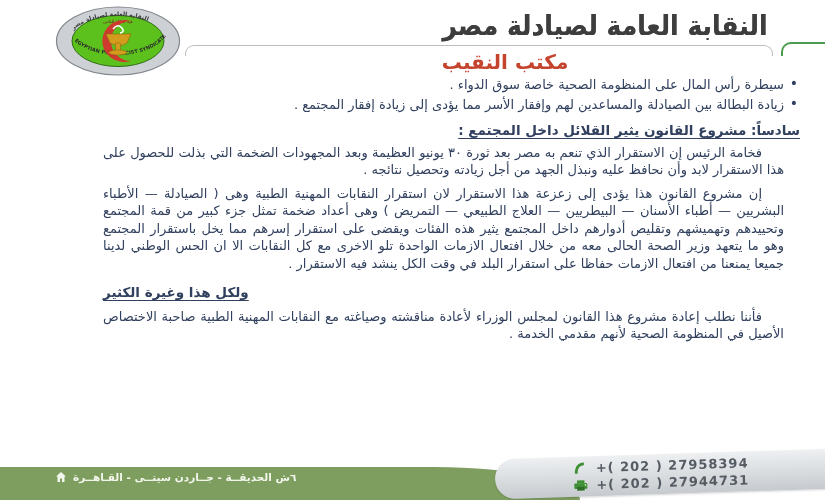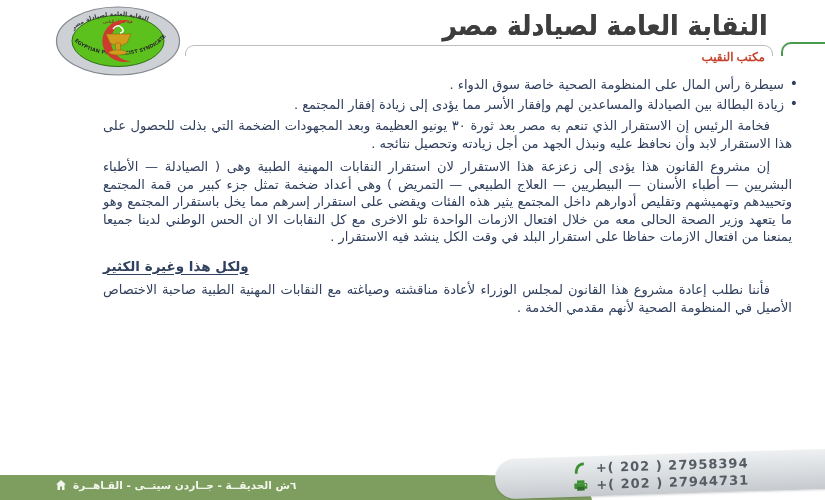--- a/index.html
+++ b/index.html
@@ -19,44 +19,44 @@
     position:absolute;left:185px;right:52px;top:45px;height:10px;
     border:1px solid #b9bdc2;border-bottom:none;border-radius:9px 9px 0 0;
     background:transparent;
   }
   .rule-green{
     position:absolute;right:0;top:42px;width:42px;height:12px;
     border-top:2px solid #4a9b4e;border-left:2px solid #4a9b4e;
     border-top-left-radius:10px;
   }
   .office-title{
-    position:absolute;top:50px;left:245px;right:60px;text-align:right;
-    direction:rtl;color:#c4442e;font-weight:bold;font-size:12px;font-family:Liberation Serif, serif;
+    position:absolute;top:50px;left:245px;right:60px;text-align:center;
+    direction:rtl;color:#c4442e;font-weight:bold;font-size:20px;
   }
   
   .doc-body{
     position:absolute;left:103px;right:25px;top:76px;
     direction:rtl;text-align:justify;color:#31405e;
     font-size:13px;line-height:17.5px;
   }
   .bullet{position:relative;padding-right:16px;margin-bottom:2px;}
   .bullet::before{content:"•";position:absolute;right:2px;top:-1px;font-size:14px;}
   .sec-heading{
     margin:9px 0 4px 0;font-weight:bold;font-size:13.5px;
     text-decoration:underline;text-underline-offset:3px;
   }
-  .para{margin:4px 8px 6px 0;text-indent:22px;}
+  .para{margin:4px 16px 6px 0;text-indent:22px;}
   .sub-heading{
     margin:12px 0 6px 0;font-weight:bold;font-size:13.5px;text-align:left;
     text-decoration:underline;text-underline-offset:3px;
   }
   
   .footer-green{
-    position:absolute;left:0;bottom:0;width:580px;height:25px;
-    background:#7e9e60;border-top-right-radius:150px 34px;padding-left:12px;
+    position:absolute;left:0;bottom:0;width:580px;height:33px;
+    background:#7e9e60;border-top-right-radius:150px 34px;
   }
   .footer-lines{
     position:absolute;left:55px;top:2px;width:340px;color:#f3f6ec;
     font-size:10.5px;font-weight:bold;
   }
   .f-row{display:flex;align-items:center;gap:6px;height:15px;}
   .f-row .ar{direction:rtl;}
   .f-ico{width:12px;height:12px;flex:0 0 auto;display:inline-block;}
   .phone-bar{
     position:absolute;right:-8px;bottom:6px;width:338px;height:40px;
@@ -104,20 +104,21 @@
 
   <div class="rule-gray"></div>
   <div class="rule-green"></div>
 
   <div class="office-title">مكتب النقيب</div>
 
   <div class="doc-body">
     <div class="bullet">سيطرة رأس المال على المنظومة الصحية خاصة سوق الدواء .</div>
     <div class="bullet">زيادة البطالة بين الصيادلة والمساعدين لهم وإفقار الأسر مما يؤدى إلى زيادة إفقار المجتمع .</div>
 
+    <div class="sec-heading">سادساً: مشروع القانون يثير القلائل داخل المجتمع :</div>
 
     <p class="para">فخامة الرئيس إن الاستقرار الذي تنعم به مصر بعد ثورة ٣٠ يونيو العظيمة وبعد المجهودات الضخمة التي بذلت للحصول على هذا الاستقرار لابد وأن نحافظ عليه ونبذل الجهد من أجل زيادته  وتحصيل نتائجه .</p>
     <p class="para">إن مشروع القانون هذا يؤدى إلى زعزعة هذا الاستقرار لان استقرار النقابات المهنية الطبية وهى ( الصيادلة — الأطباء البشريين — أطباء الأسنان — البيطريين — العلاج الطبيعي — التمريض ) وهى أعداد ضخمة تمثل جزء كبير من قمة المجتمع وتحييدهم وتهميشهم وتقليص أدوارهم داخل المجتمع يثير هذه الفئات ويقضى على استقرار إسرهم مما يخل باستقرار المجتمع وهو ما يتعهد وزير الصحة الحالى معه من خلال افتعال الازمات الواحدة تلو الاخرى مع كل النقابات الا ان الحس الوطني لدينا جميعا يمنعنا من افتعال الازمات حفاظا على استقرار البلد في وقت الكل ينشد فيه الاستقرار .</p>
 
     <div class="sub-heading">ولكل هذا وغيرة الكثير</div>
 
     <p class="para">فأننا نطلب إعادة مشروع هذا القانون لمجلس الوزراء لأعادة مناقشته وصياغته مع النقابات المهنية الطبية صاحبة الاختصاص الأصيل في المنظومة الصحية لأنهم مقدمي الخدمة .</p>
   </div>
 
   <div class="footer-green">

